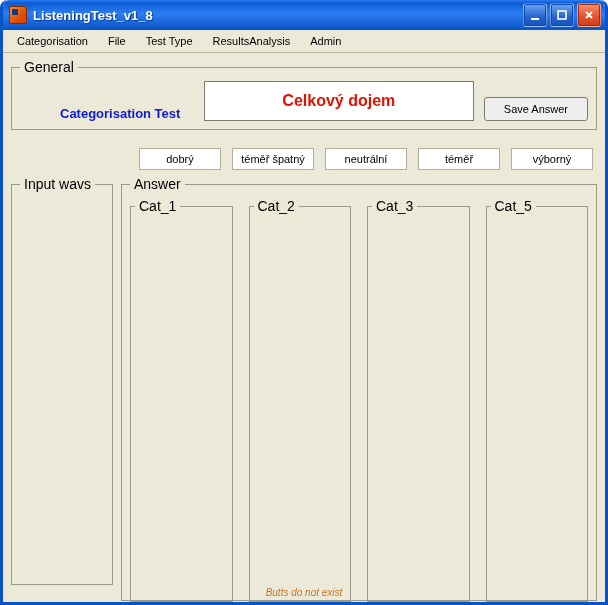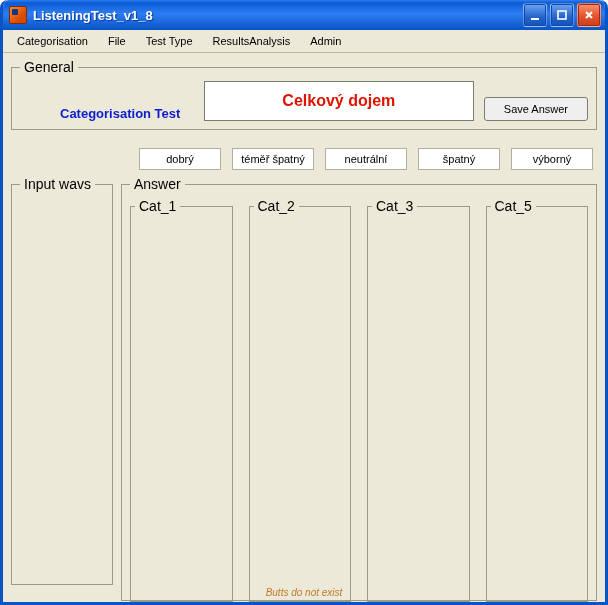--- a/index.html
+++ b/index.html
@@ -170,21 +170,21 @@
         <div class="cat-label">Categorisation Test</div>
         <input class="big-input" type="text" value="Celkový dojem" style="">
         <button class="save-btn">Save Answer</button>
       </div>
     </fieldset>
 
     <div class="cat-buttons-row">
       <div class="cat-btn">dobrý</div>
       <div class="cat-btn">téměř špatný</div>
       <div class="cat-btn">neutrální</div>
-      <div class="cat-btn">špatný</div>
+      <div class="cat-btn">téměř</div>
       <div class="cat-btn">výborný</div>
     </div>
 
     <div class="mid-row">
       <div class="input-wavs">
         <fieldset>
           <legend>Input wavs</legend>
         </fieldset>
       </div>
       <div class="answers-outer">

